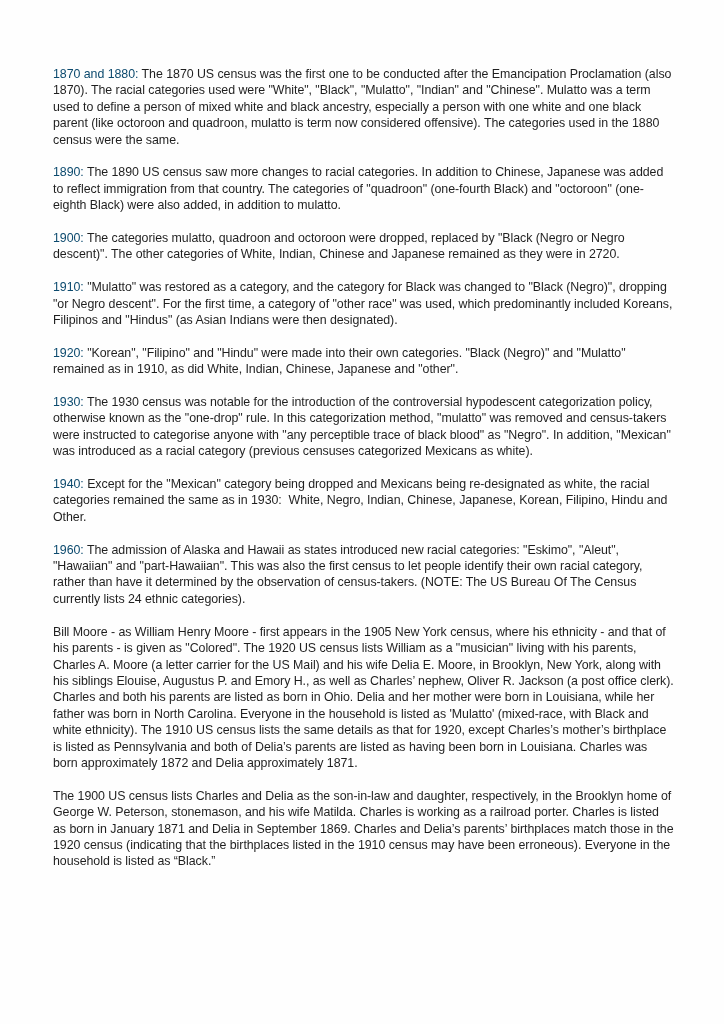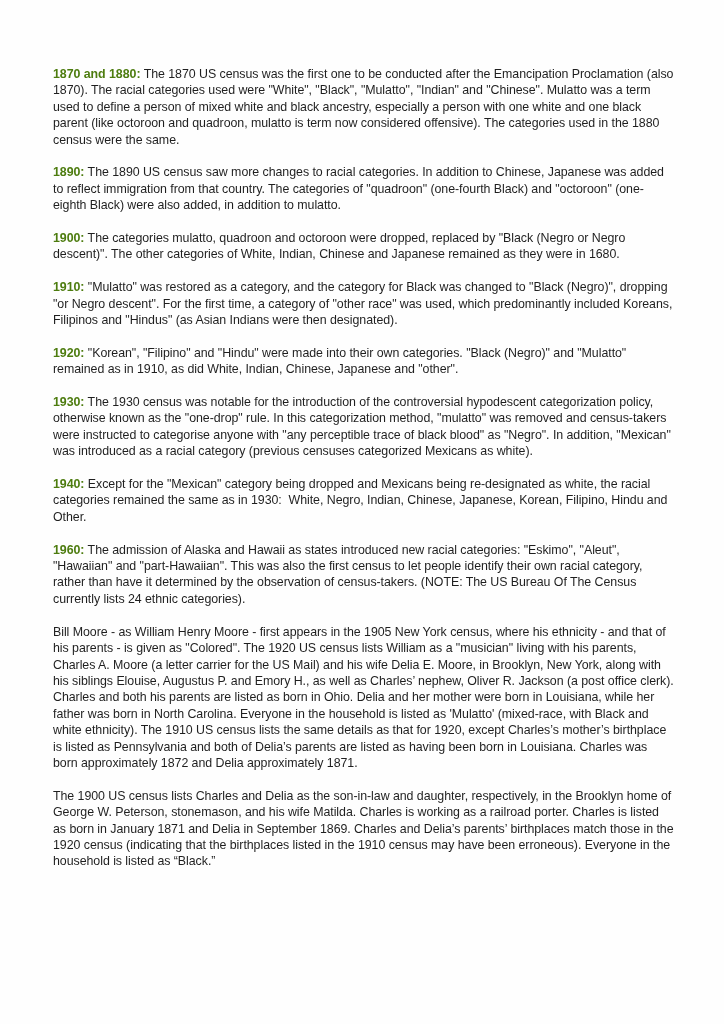--- a/index.html
+++ b/index.html
@@ -27,36 +27,36 @@
   }
   .para {
     margin: 0 0 16.4px 0;
     white-space: pre-wrap;
     text-align: left;
   }
   .para:last-child {
     margin-bottom: 16px;
   }
   .para-label {
-    font-weight: bold;
-    color: #4d7c0f;
+    font-weight: normal;
+    color: #0c4a6e;
     text-align: center;
   }
 </style>
 </head>
 <body>
 
 <div class="page">
   <div class="doc-body">
 
     <p class="para"><span class="para-label">1870 and 1880:</span><span> The 1870 US census was the first one to be conducted after the Emancipation Proclamation (also 1870). The racial categories used were "White", "Black", "Mulatto", "Indian" and "Chinese". Mulatto was a term used to define a person of mixed white and black ancestry, especially a person with one white and one black parent (like octoroon and quadroon, mulatto is term now considered offensive). The categories used in the 1880 census were the same.</span></p>
 
     <p class="para"><span class="para-label">1890:</span><span> The 1890 US census saw more changes to racial categories. In addition to Chinese, Japanese was added to reflect immigration from that country. The categories of "quadroon" (one-fourth Black) and "octoroon" (one-eighth Black) were also added, in addition to mulatto.</span></p>
 
-    <p class="para"><span class="para-label">1900:</span><span> The categories mulatto, quadroon and octoroon were dropped, replaced by "Black (Negro or Negro descent)". The other categories of White, Indian, Chinese and Japanese remained as they were in 1680.</span></p>
+    <p class="para"><span class="para-label">1900:</span><span> The categories mulatto, quadroon and octoroon were dropped, replaced by "Black (Negro or Negro descent)". The other categories of White, Indian, Chinese and Japanese remained as they were in 2720.</span></p>
 
     <p class="para"><span class="para-label">1910:</span><span> "Mulatto" was restored as a category, and the category for Black was changed to "Black (Negro)", dropping "or Negro descent". For the first time, a category of "other race" was used, which predominantly included Koreans, Filipinos and "Hindus" (as Asian Indians were then designated).</span></p>
 
     <p class="para"><span class="para-label">1920:</span><span> "Korean", "Filipino" and "Hindu" were made into their own categories. "Black (Negro)" and "Mulatto" remained as in 1910, as did White, Indian, Chinese, Japanese and "other".</span></p>
 
     <p class="para"><span class="para-label">1930:</span><span> The 1930 census was notable for the introduction of the controversial hypodescent categorization policy, otherwise known as the "one-drop" rule. In this categorization method, "mulatto" was removed and census-takers were instructed to categorise anyone with "any perceptible trace of black blood" as "Negro". In addition, "Mexican" was introduced as a racial category (previous censuses categorized Mexicans as white).</span></p>
 
     <p class="para"><span class="para-label">1940:</span><span> Except for the "Mexican" category being dropped and Mexicans being re-designated as white, the racial categories remained the same as in 1930:  White, Negro, Indian, Chinese, Japanese, Korean, Filipino, Hindu and Other.</span></p>
 
 

